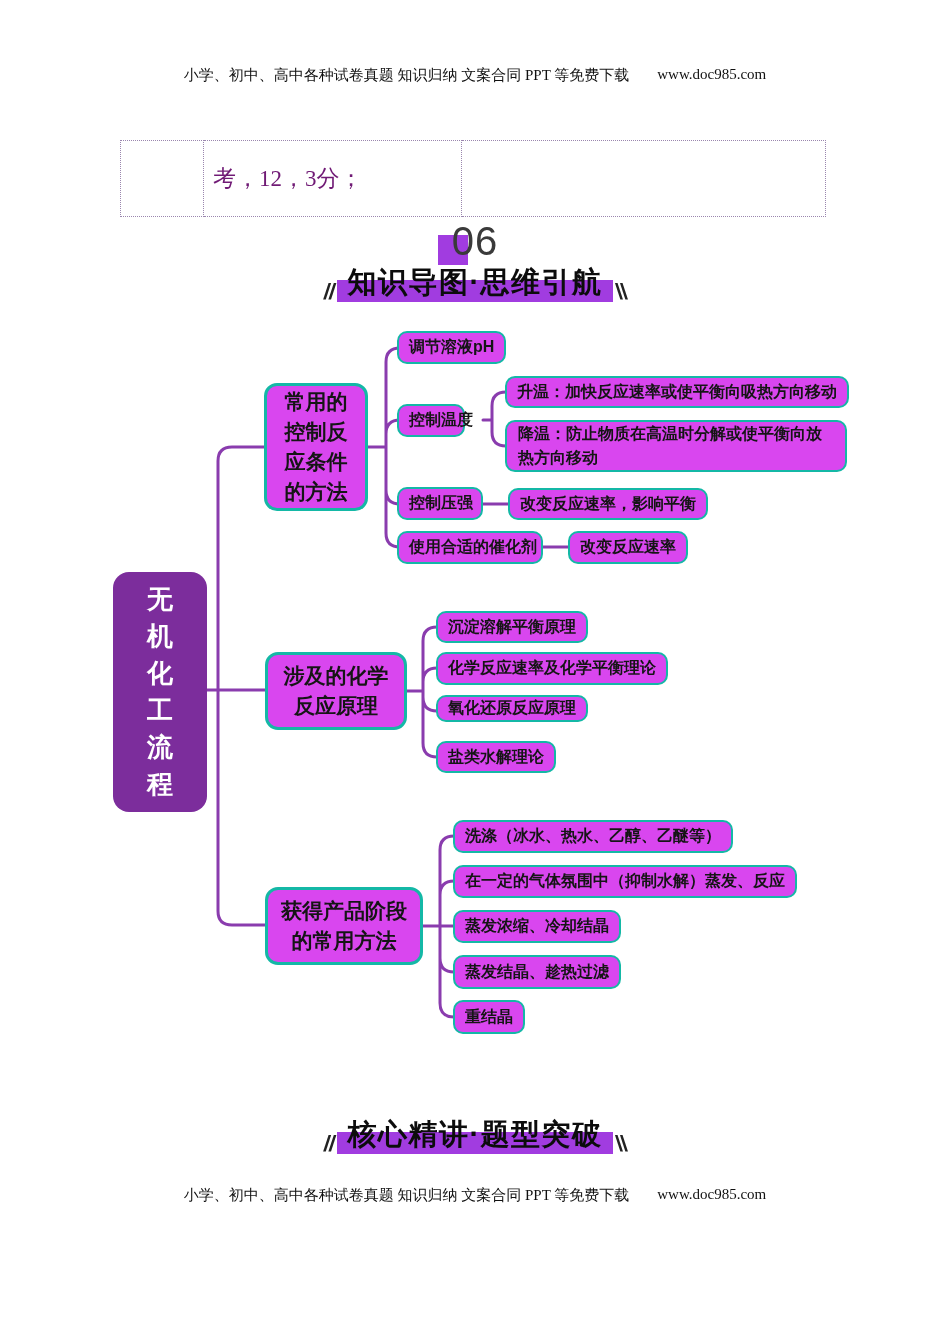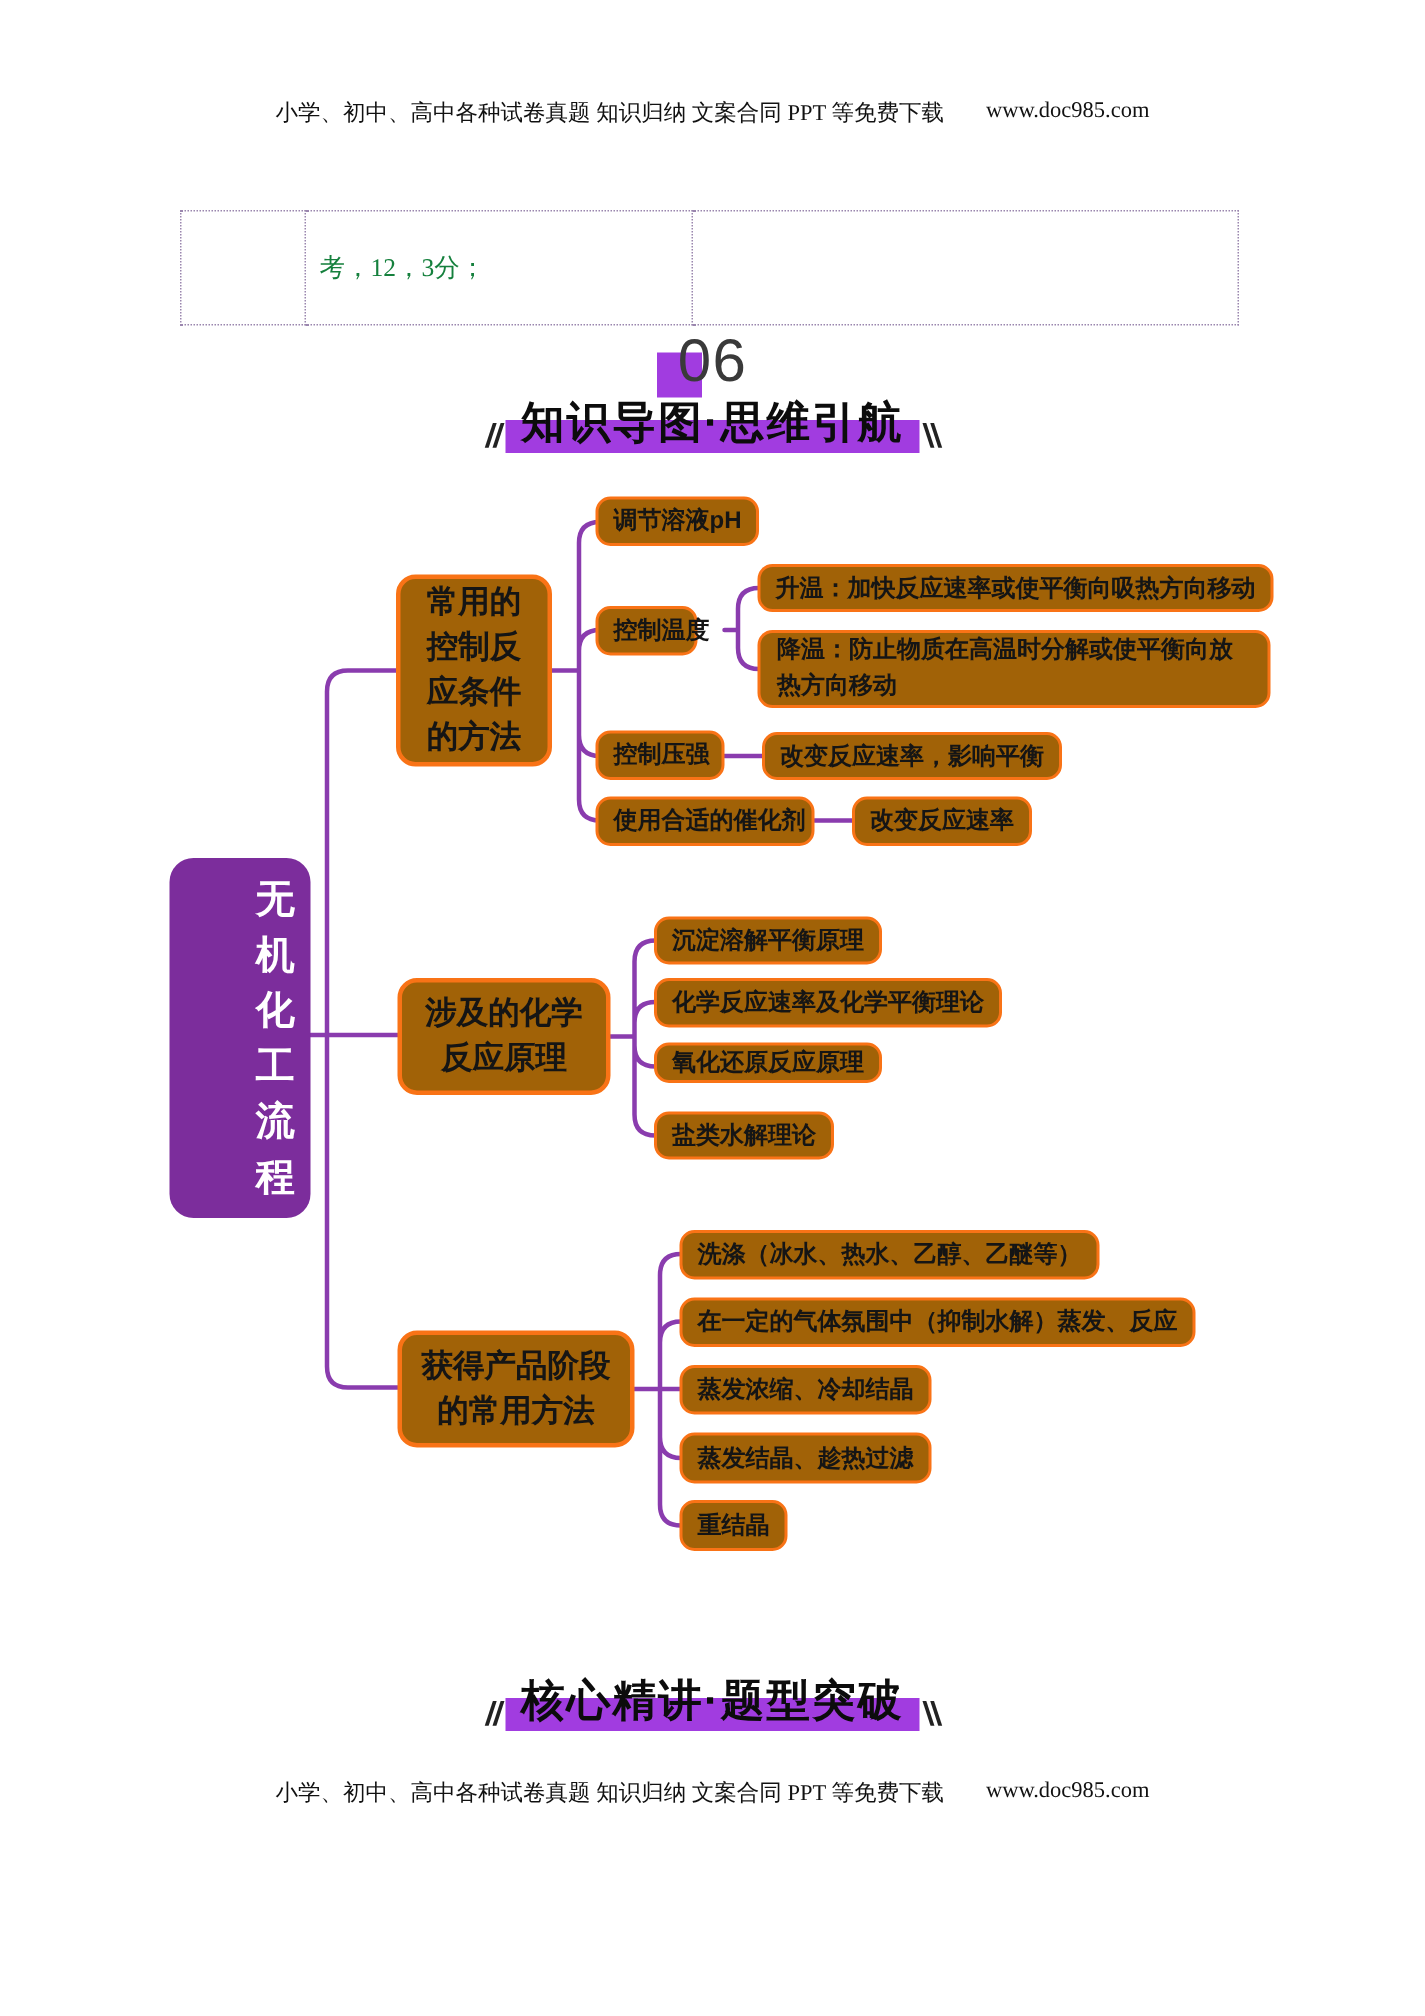--- a/index.html
+++ b/index.html
@@ -9,48 +9,48 @@
   
   .pg-meta{position:absolute;left:0;right:0;display:flex;justify-content:center;gap:28px;
            font-family:"Liberation Serif","DejaVu Serif",serif;font-size:15px;color:#111;}
   .pg-meta.top{top:66px;}
   .pg-meta.bottom{top:1186px;}
 
   
   .toptable{position:absolute;left:120px;top:140px;width:706px;height:77px;display:flex;}
   .toptable .cell{box-sizing:border-box;border:1px dotted #9a86ae;height:100%;
                   display:flex;align-items:center;
-                  font-family:"Liberation Serif","DejaVu Serif",serif;font-size:17px;color:#15803d;}
+                  font-family:"Liberation Serif","DejaVu Serif",serif;font-size:23px;color:#701a75;}
   .toptable .c1{width:84px;}
   .toptable .c2{width:258px;border-left:none;padding-left:9px;}
   .toptable .c3{width:364px;border-left:none;}
 
   
   .secnum{position:absolute;left:0;right:0;text-align:center;}
   .numwrap{position:relative;display:inline-block;font-size:40px;line-height:44px;color:#3a3a3a;letter-spacing:1px;}
   .numwrap .sq{position:absolute;left:-14px;bottom:-2px;width:30px;height:30px;background:#a13ce0;z-index:0;}
   .numwrap .num{position:relative;z-index:1;}
   .sectitle{position:absolute;left:0;right:0;text-align:center;white-space:nowrap;}
   .titlewrap{position:relative;display:inline-block;font-size:29px;line-height:38px;font-weight:bold;letter-spacing:1.5px;}
   .titlewrap .bar{position:absolute;left:-10px;right:-10px;top:17px;bottom:-1px;background:#a13ce0;z-index:0;}
   .titlewrap .txt{position:relative;z-index:1;color:#0c0c0c;}
   .slash{display:inline-block;font-size:22px;font-weight:bold;color:#222;vertical-align:middle;
          position:relative;top:4px;letter-spacing:-1px;}
   .slash.sl{margin-right:13px;transform:skewX(-8deg);}
   .slash.sr{margin-left:13px;transform:skewX(8deg);}
 
   
   svg.links{position:absolute;left:0;top:0;pointer-events:none;}
-  .node{position:absolute;box-sizing:border-box;background:#a16207;border:2px solid #f97316;
+  .node{position:absolute;box-sizing:border-box;background:#d946ef;border:2px solid #14b8a6;
         border-radius:10px;font-weight:bold;color:#151515;display:flex;align-items:center;
         white-space:nowrap;padding:0 10px;font-size:16px;height:33px;word-break:break-all;}
   .node.branch{font-size:21px;line-height:30px;border-radius:13px;border-width:3px;
                justify-content:center;text-align:center;white-space:normal;padding:0 11px;}
   .node.root{background:#7c2d9c;border:none;color:#ffffff;border-radius:16px;
-             font-size:26px;line-height:37px;justify-content:flex-end;text-align:center;white-space:normal;}
+             font-size:26px;line-height:37px;justify-content:center;text-align:center;white-space:normal;}
   .node.root .vtext{width:27px;word-break:break-all;}
   .node.wrap2{white-space:normal;line-height:24px;padding:0 11px;}
 </style>
 </head>
 <body>
 
 <div class="page">
 
   <div class="pg-meta top">
     <span>小学、初中、高中各种试卷真题 知识归纳 文案合同 PPT 等免费下载</span>

